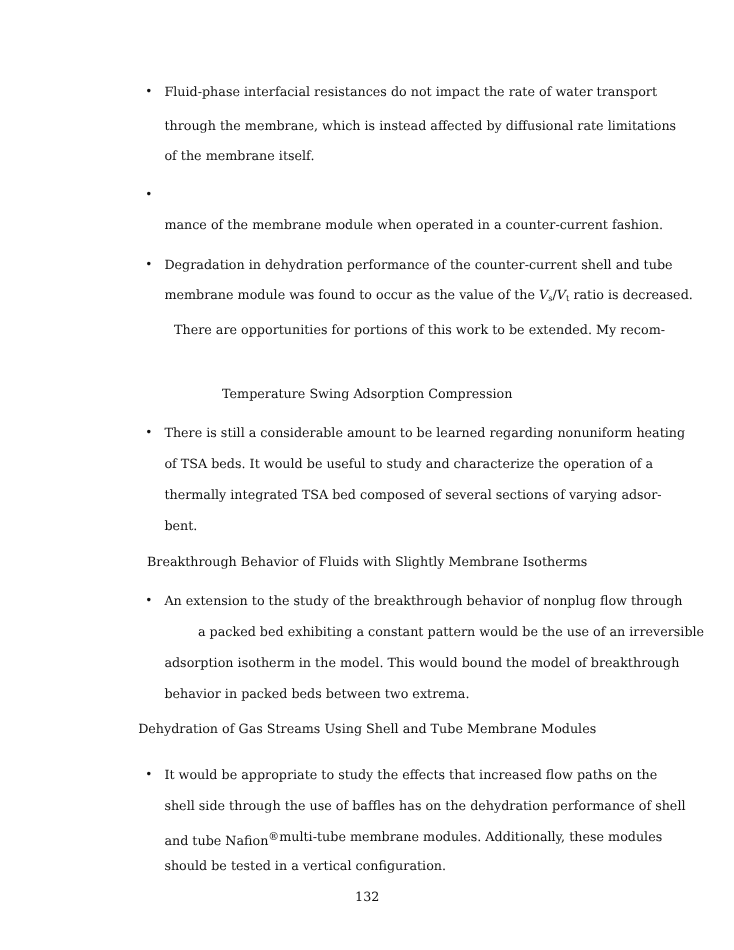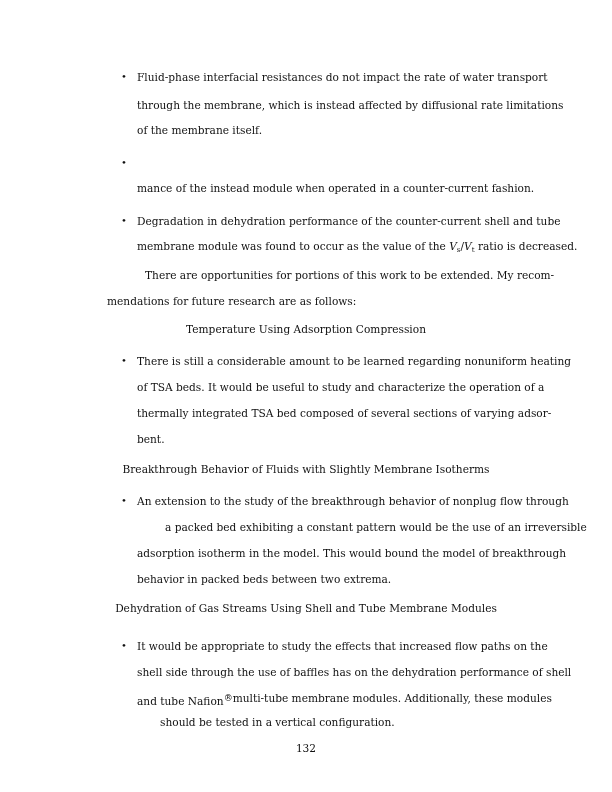--- a/index.html
+++ b/index.html
@@ -18,34 +18,33 @@
 <body>
 
 <div class="page">
 
   <span class="bullet" style="left:121px; top:70px;">•</span>
   <div class="line just" style="left:137px; top:70px; width:403px;">Fluid-phase interfacial resistances do not impact the rate of water transport</div>
   <div class="line just" style="left:137px; top:98px; width:403px;">through the membrane, which is instead affected by diffusional rate limitations</div>
   <div class="line" style="left:137px; top:123px;">of the membrane itself.</div>
 
   <span class="bullet" style="left:121px; top:156px;">•</span>
-  <div class="line" style="left:137px; top:181px;">mance of the instead module when operated in a counter-current fashion.</div>
+  <div class="line" style="left:137px; top:181px;">mance of the membrane module when operated in a counter-current fashion.</div>
 
   <span class="bullet" style="left:121px; top:214px;">•</span>
   <div class="line" style="left:137px; top:239px;">
     <span>membrane module was found to occur as the value of the</span>
     <span><i>V</i><sub>s</sub>/<i>V</i><sub>t</sub></span>
     <span>ratio is decreased.</span>
   </div>
   <div class="line just" style="left:137px; top:214px; width:403px;">Degradation in dehydration performance of the counter-current shell and tube</div>
 
   <div class="line just" style="left:145px; top:268px; width:395px;">There are opportunities for portions of this work to be extended. My recom-</div>
-  <div class="line" style="left:107px; top:294px;">mendations for future research are as follows:</div>
 
-  <div class="center" style="top:322px;">Temperature Using Adsorption Compression</div>
+  <div class="center" style="top:322px;">Temperature Swing Adsorption Compression</div>
   <span class="bullet" style="left:121px; top:354px;">•</span>
   <div class="line just" style="left:137px; top:354px; width:403px;">There is still a considerable amount to be learned regarding nonuniform heating</div>
   <div class="line just" style="left:137px; top:380px; width:403px;">of TSA beds. It would be useful to study and characterize the operation of a</div>
   <div class="line just" style="left:137px; top:406px; width:403px;">thermally integrated TSA bed composed of several sections of varying adsor-</div>
   <div class="line" style="left:137px; top:432px;">bent.</div>
 
   <div class="center" style="top:462px;">Breakthrough Behavior of Fluids with Slightly Membrane Isotherms</div>
   <span class="bullet" style="left:121px; top:494px;">•</span>
   <div class="line just" style="left:137px; top:494px; width:403px;">An extension to the study of the breakthrough behavior of nonplug flow through</div>
   <div class="line just" style="left:137px; top:520px; width:403px;margin-left:28px;">a packed bed exhibiting a constant pattern would be the use of an irreversible</div>
@@ -53,16 +52,16 @@
   <div class="line" style="left:137px; top:572px;">behavior in packed beds between two extrema.</div>
 
   <div class="center" style="top:601px;">Dehydration of Gas Streams Using Shell and Tube Membrane Modules</div>
   <span class="bullet" style="left:121px; top:639px;">•</span>
   <div class="line just" style="left:137px; top:665px; width:403px;">shell side through the use of baffles has on the dehydration performance of shell</div>
   <div class="line just" style="left:137px; top:639px; width:403px;">It would be appropriate to study the effects that increased flow paths on the</div>
   <div class="line" style="left:137px; top:691px; width:403px; display:flex; justify-content:space-between;">
     <span><span>and tube Nafion</span><sup>®</sup></span>
     <span>multi-tube membrane modules. Additionally, these modules</span>
   </div>
-  <div class="line" style="left:137px; top:715px;margin-left:23px;">should be tested in a vertical configuration.</div>
+  <div class="line" style="left:137px; top:715px;">should be tested in a vertical configuration.</div>
 
   <div class="center" style="top:741px;">132</div>
 </div>
 
 </body></html>

